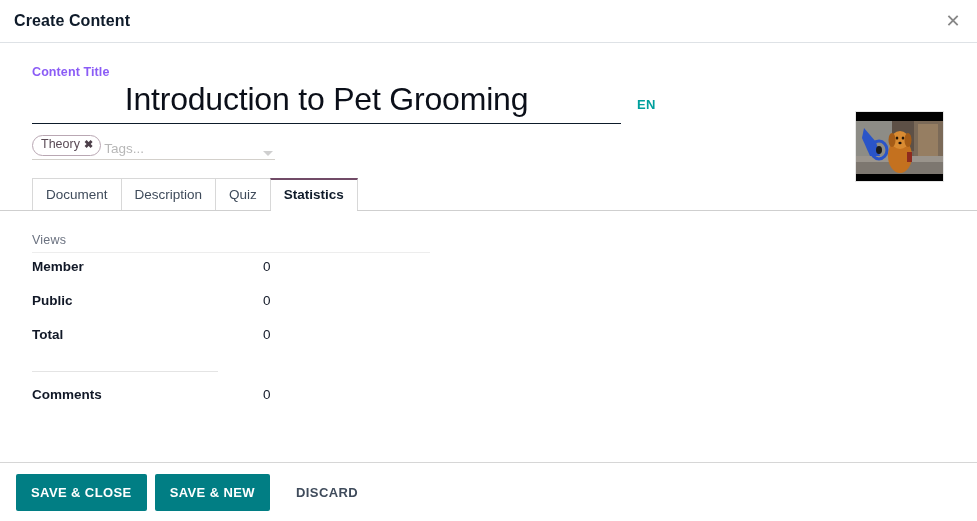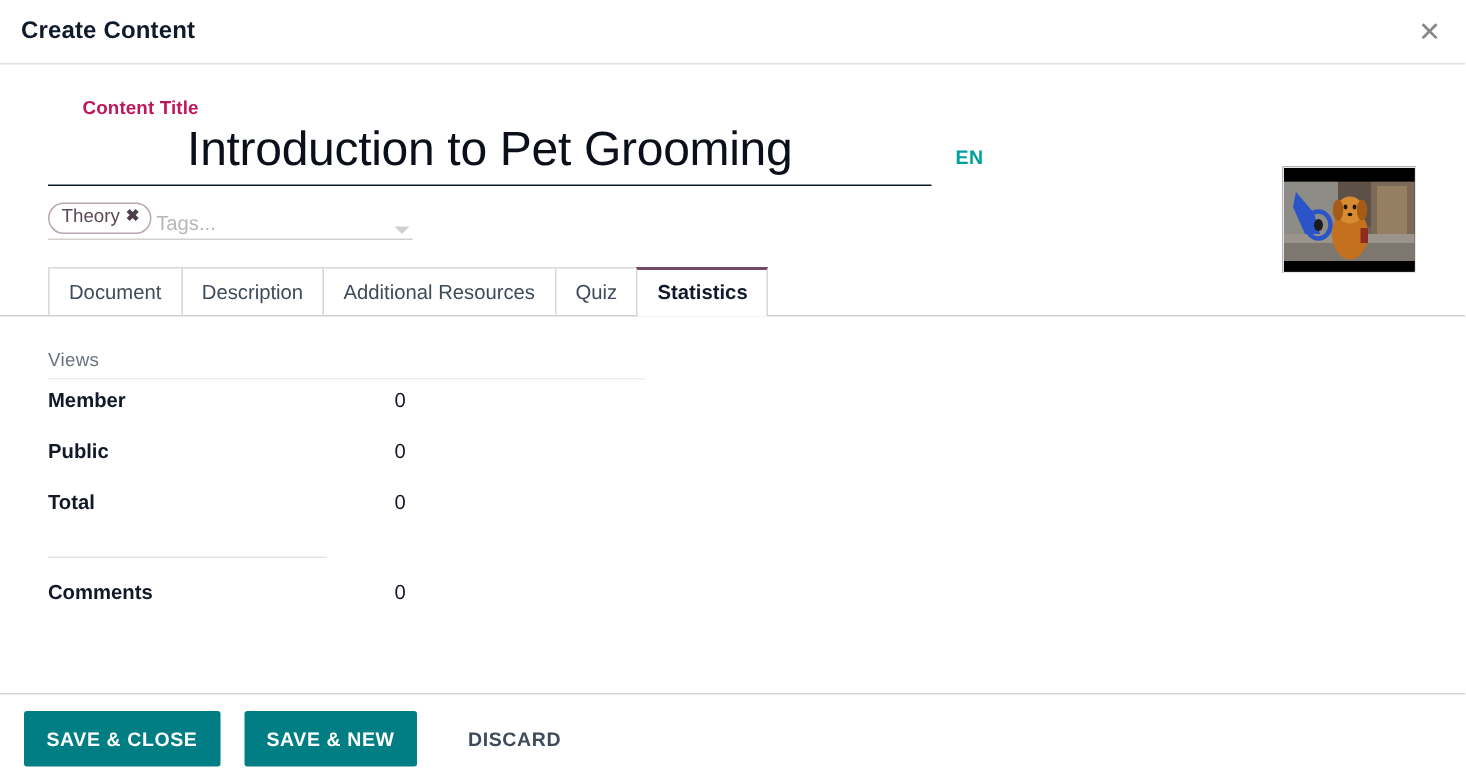--- a/index.html
+++ b/index.html
@@ -61,24 +61,23 @@
   }
 
   .topblock {
     position: relative;
     padding: 22px 30px 0 32px;
   }
 
   .field-label {
     font-size: 12.5px;
     font-weight: bold;
-    color: #be185d;
+    color: #8b5cf6;
     margin-bottom: 1px;
     letter-spacing: .1px;
-    margin-left: 23px;
   }
 
   .title-row {
     display: flex;
     align-items: flex-end;
   }
   .title-input {
     width: 589px;
     font-size: 32px;
     line-height: 1.22;
@@ -237,21 +236,21 @@
   }
   .stat-row.comments { margin-top: 15px; }
 
   
   .dlg-footer {
     flex: 0 0 59px;
     border-top: 1px solid #d6d6d6;
     display: flex;
     align-items: center;
     padding-left: 16px;
-    gap: 16px;
+    gap: 8px;
   }
   .btn {
     font-family: "Liberation Sans", sans-serif;
     font-size: 13px;
     font-weight: bold;
     letter-spacing: .4px;
     border: none;
     cursor: pointer;
     line-height: 1;
   }
@@ -323,21 +322,20 @@
             <rect x="0" y="0" width="89" height="9" fill="#000000"></rect>
             <rect x="0" y="62" width="89" height="9" fill="#000000"></rect>
           </g>
         </svg>
       </div>
     </div>
 
     <div class="tabs">
       <div class="tab">Document</div>
       <div class="tab">Description</div>
-      <div class="tab">Additional Resources</div>
       <div class="tab">Quiz</div>
       <div class="tab active">Statistics</div>
     </div>
 
     <div class="stats">
       <div class="stats-heading">Views</div>
 
       <div class="stat-row">
         <div class="stat-name">Member</div>
         <div class="stat-value">0</div>

